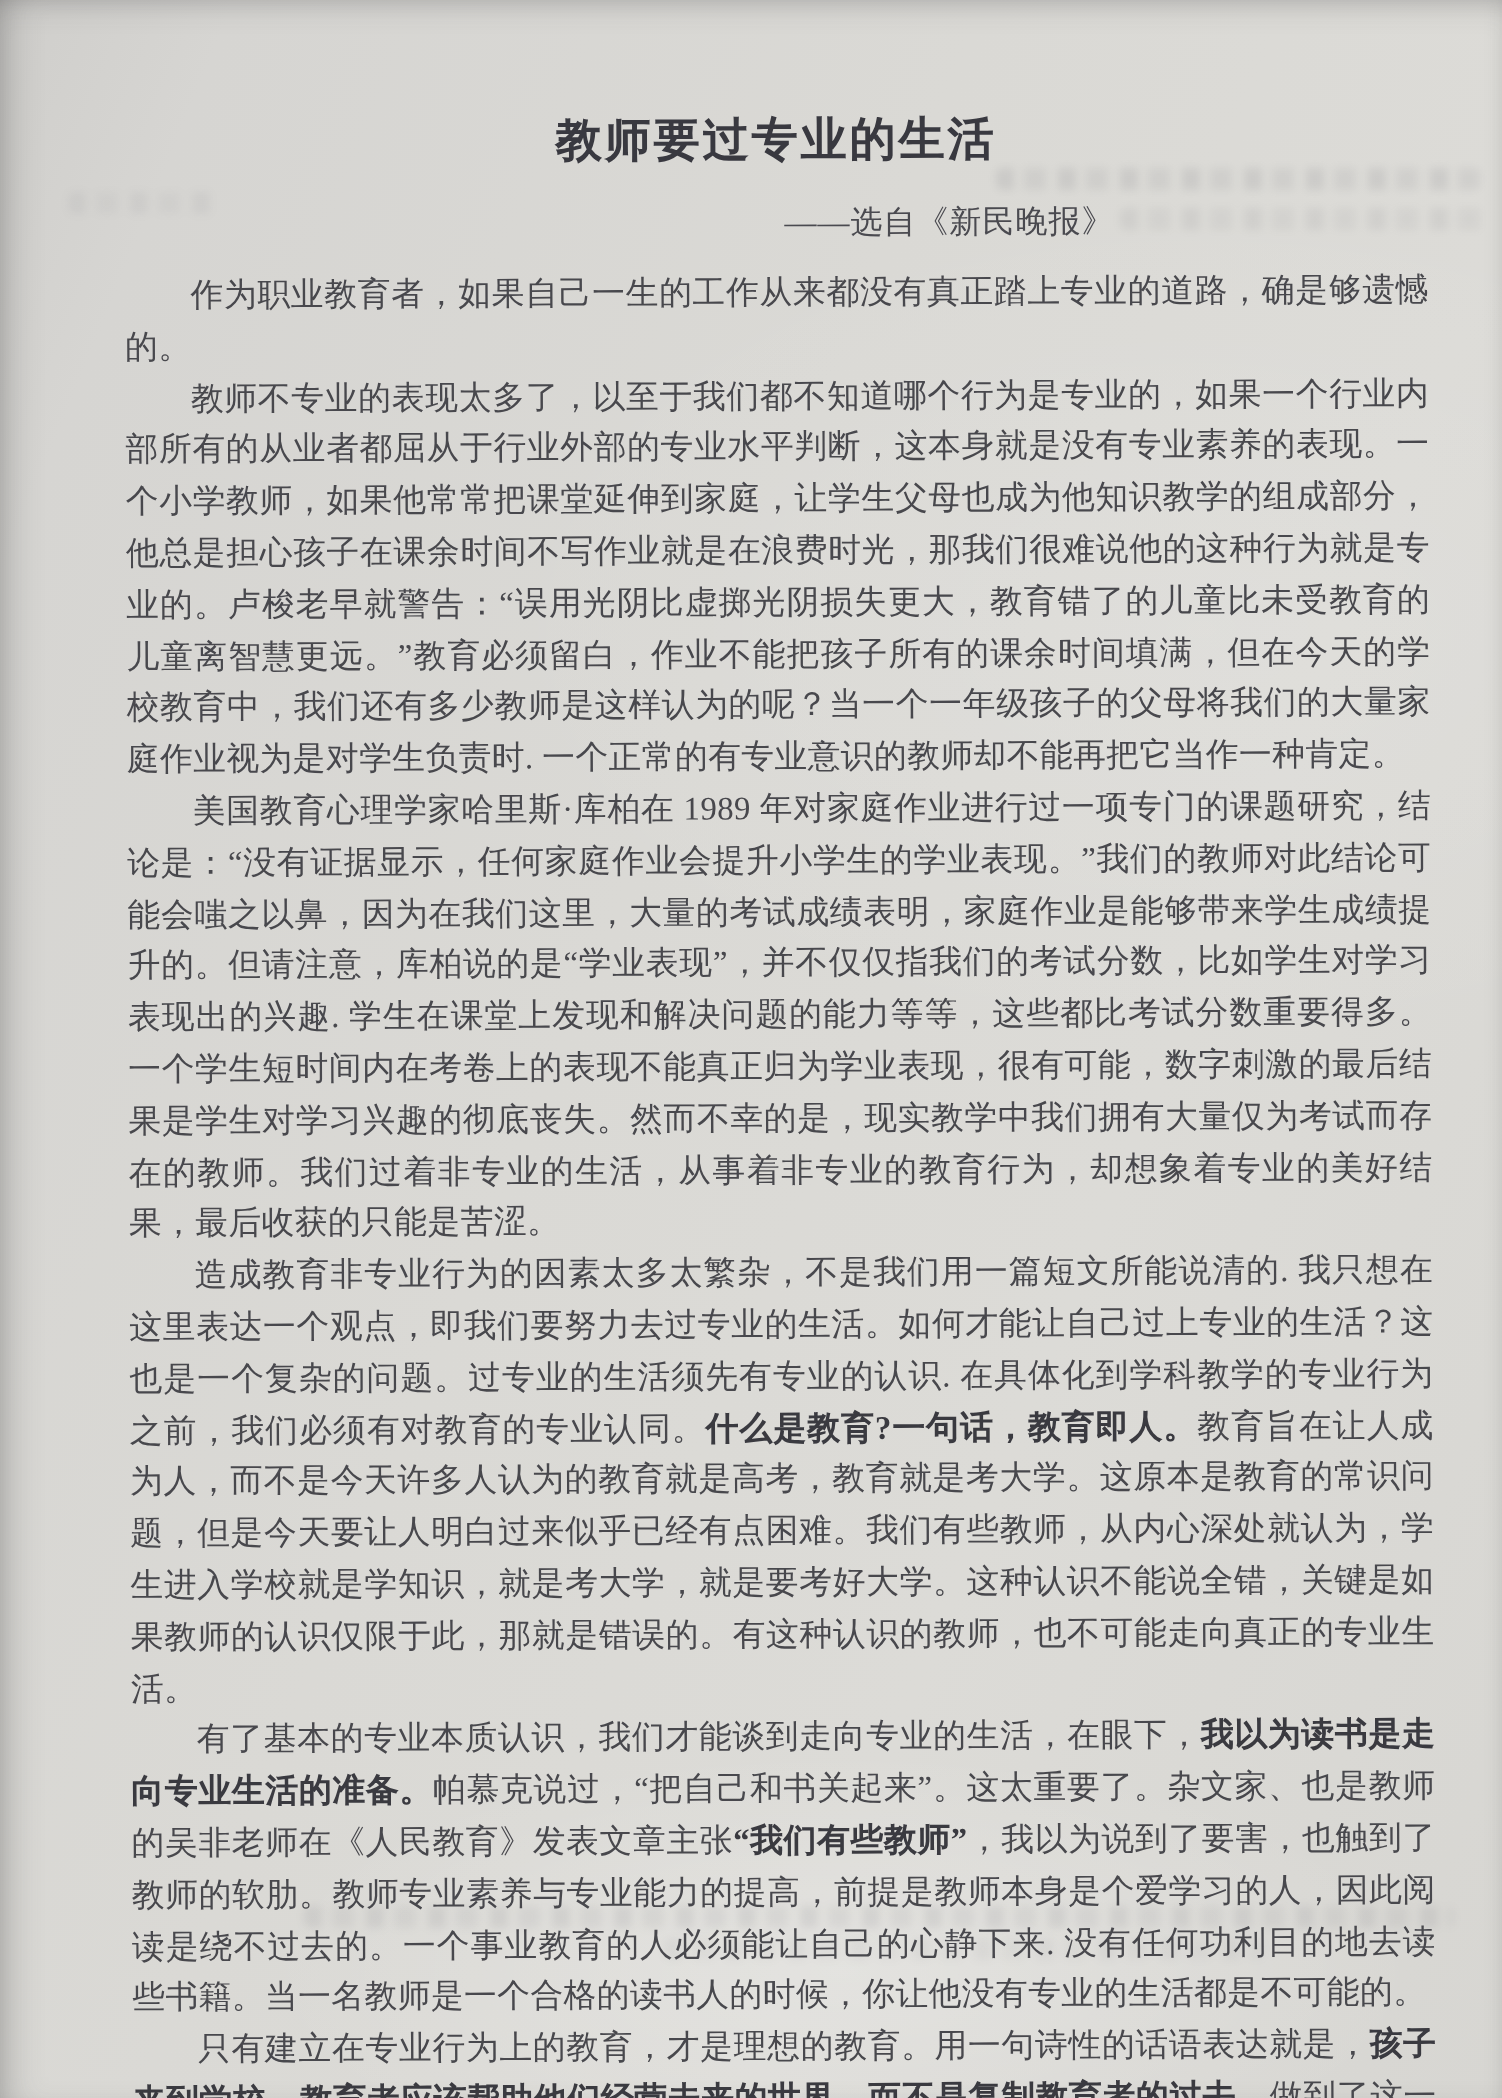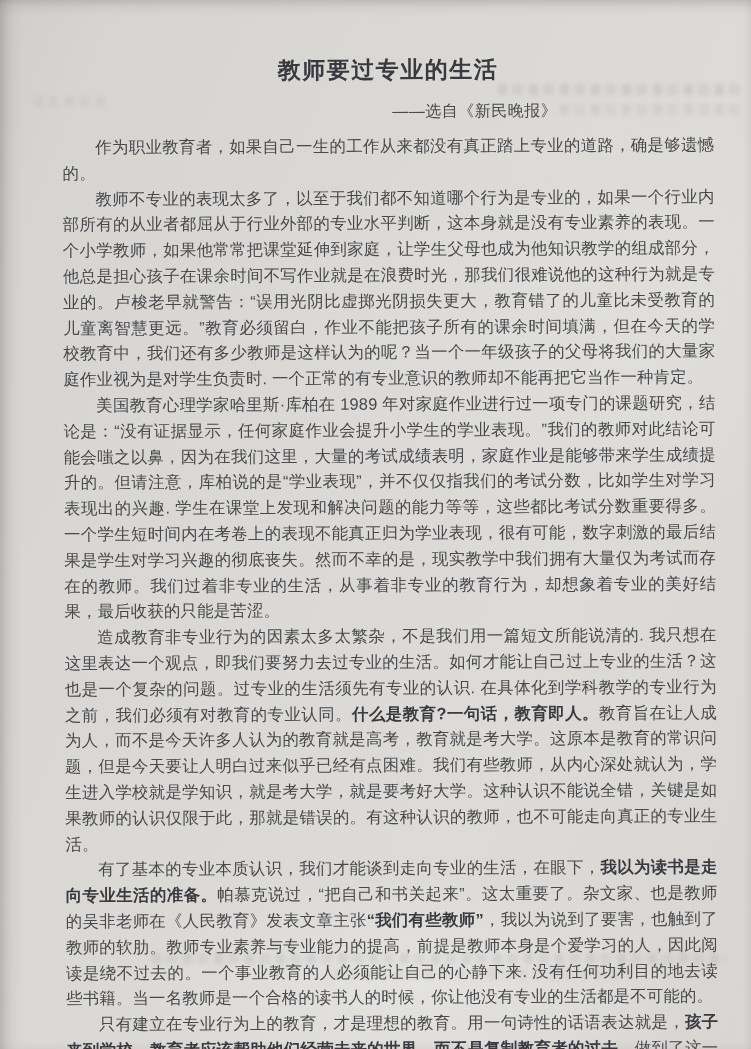--- a/index.html
+++ b/index.html
@@ -9,21 +9,21 @@
     margin:0 auto;
     overflow:hidden;
     background:
       radial-gradient(ellipse 420px 160px at 56% 94%, rgba(255,255,255,.22), rgba(255,255,255,0) 70%),
       radial-gradient(ellipse 500px 300px at 80% 30%, rgba(255,255,255,.10), rgba(255,255,255,0) 75%),
       linear-gradient(112deg,#cfcecb 0%,#d6d5d2 10%,#dad9d5 42%,#dcdbd7 68%,#d7d6d2 100%);
     box-shadow:
       inset 14px 0 20px -14px rgba(70,70,72,.45),
       inset 0 12px 16px -12px rgba(70,70,72,.30),
       inset -6px 0 12px -10px rgba(70,70,72,.25);
-    font-family:Liberation Sans, sans-serif;
+    font-family:Liberation Serif, serif;
     color:#46464b;
   }
   .content{
     position:absolute;left:62px;top:56px;width:652px;
     transform:rotate(-0.25deg);
     transform-origin:top left;
   }
   .doc-title{
     margin:0 0 16px 0;
     text-align:center;

